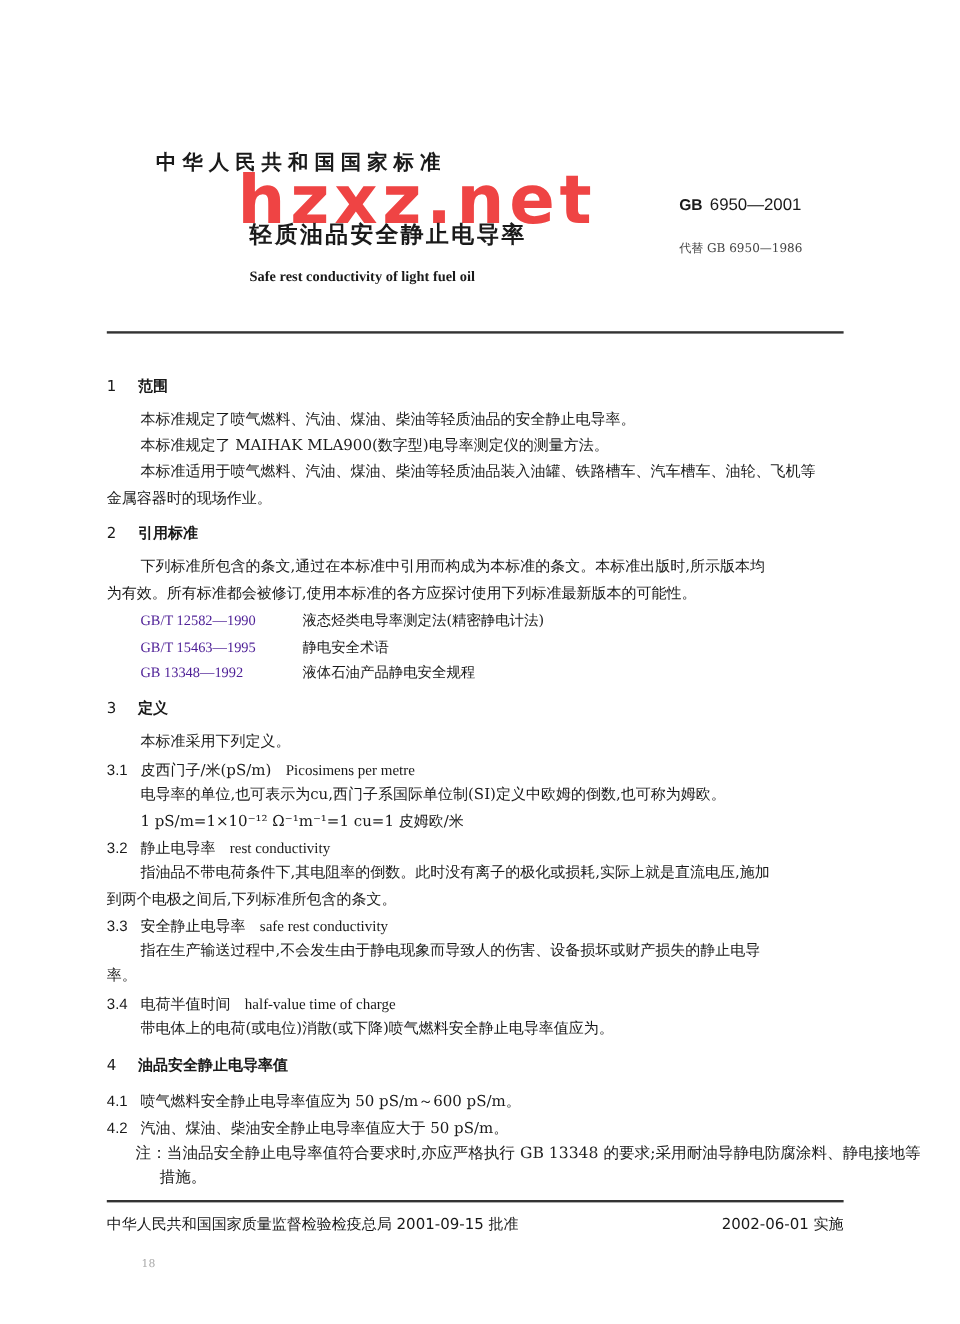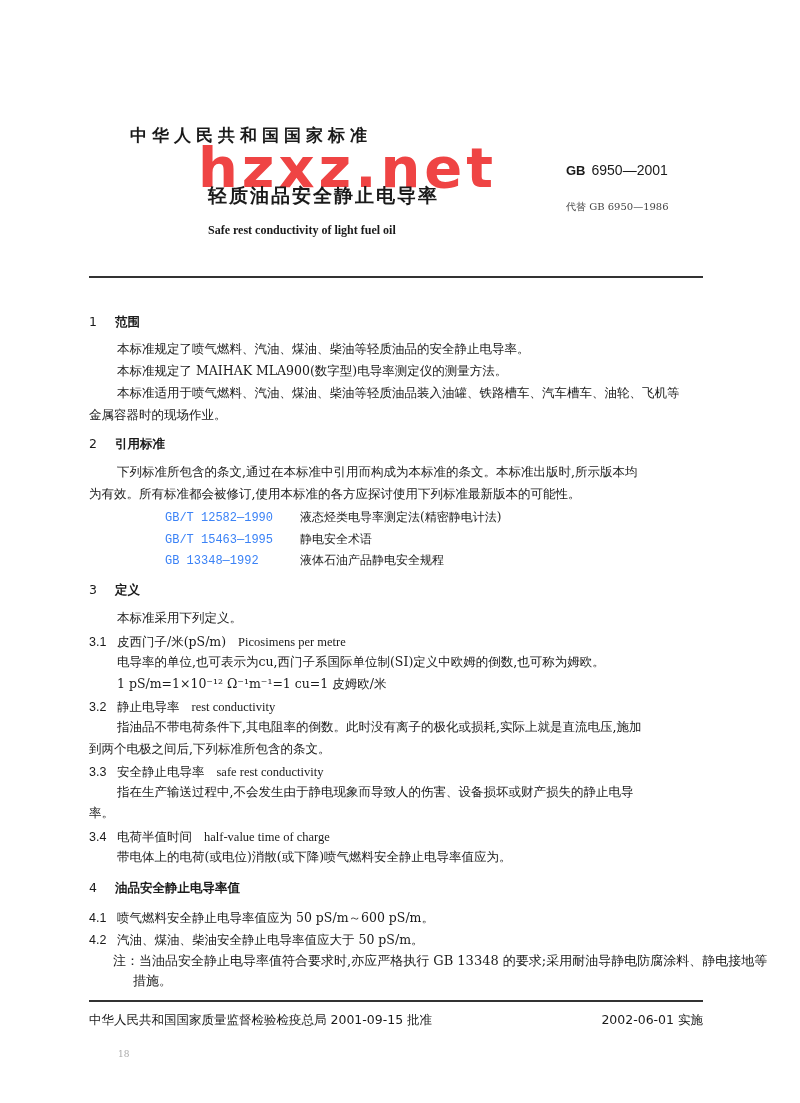--- a/index.html
+++ b/index.html
@@ -19,21 +19,21 @@
     .rule { position:absolute; left:89px; width:614px; height:1.5px; background:#333; }
     .sec { position:absolute; left:89px; font-family:"DejaVu Sans", sans-serif; font-size:12.5px; font-weight:bold; }
     .sec .num { font-weight:normal; display:inline-block; width:26px; }
     .p { position:absolute; font-size:12.5px; line-height:1; white-space:nowrap; }
     .ind { left:117px; }
     .full { left:89px; }
     .sub { position:absolute; left:89px; font-size:12.5px; white-space:nowrap; }
     .sub .num { display:inline-block; width:28px; font-family:Liberation Sans, sans-serif; }
     .sub .en { margin-left:12px; font-family:"Liberation Serif", serif; }
     .ref { position:absolute; left:117px; font-size:12px; white-space:nowrap; }
-    .ref .code { display:inline-block; width:135px; font-family:Liberation Mono, monospace; color:#3b82f6;margin-left:48px; }
+    .ref .code { display:inline-block; width:135px; font-family:Liberation Serif, serif; color:#4c1d95; }
     .note { position:absolute; font-size:13px; white-space:nowrap; color:#222; }
     .footer { position:absolute; top:1012px; font-family:"DejaVu Sans", sans-serif; font-size:12.5px; }
     .pageno { position:absolute; left:118px; top:1049px; font-size:9px; color:#aaa; }
   </style>
 </head>
 <body>
 
 <div class="watermark">hzxz.net</div>
 
 <div class="abs z header-org">中华人民共和国国家标准</div>

